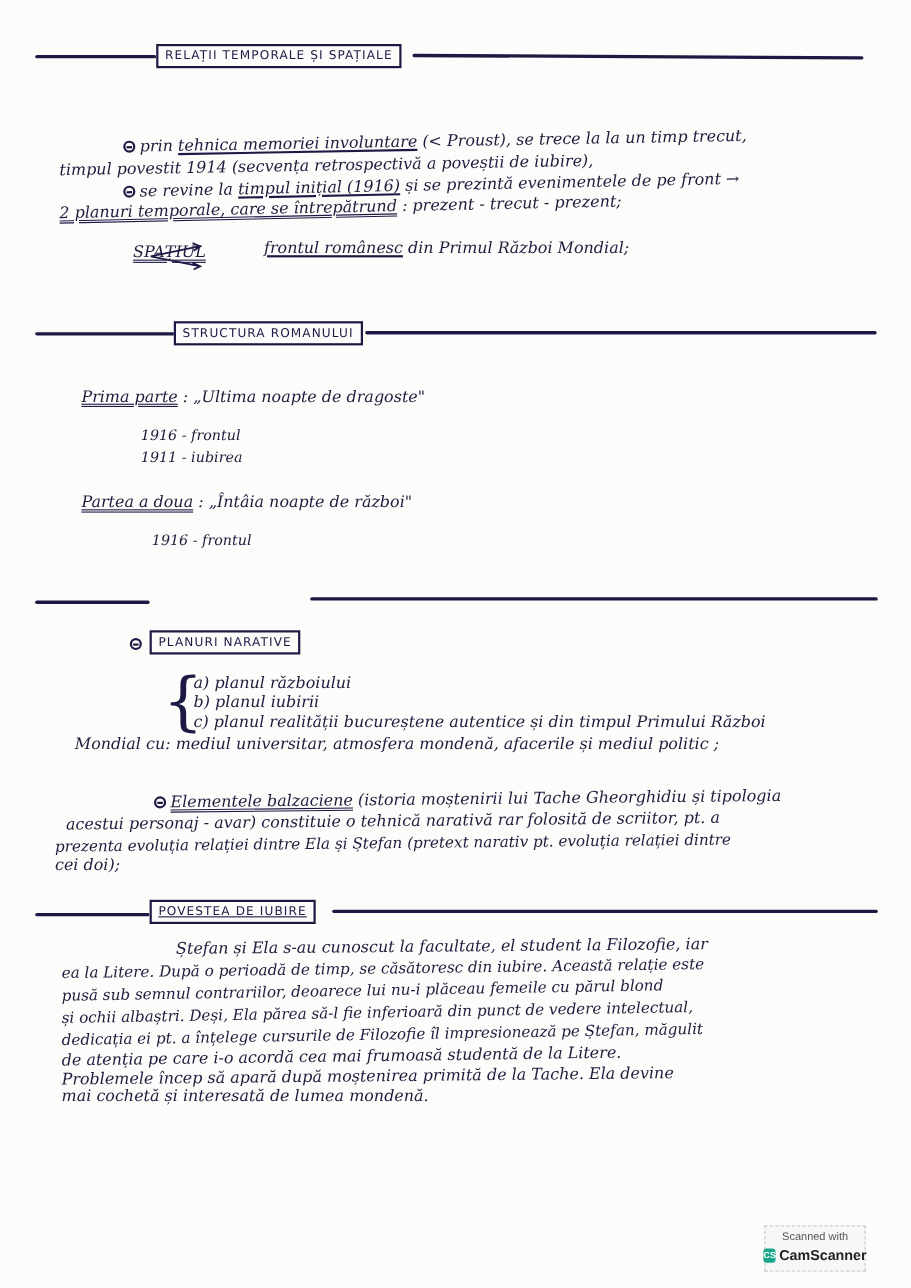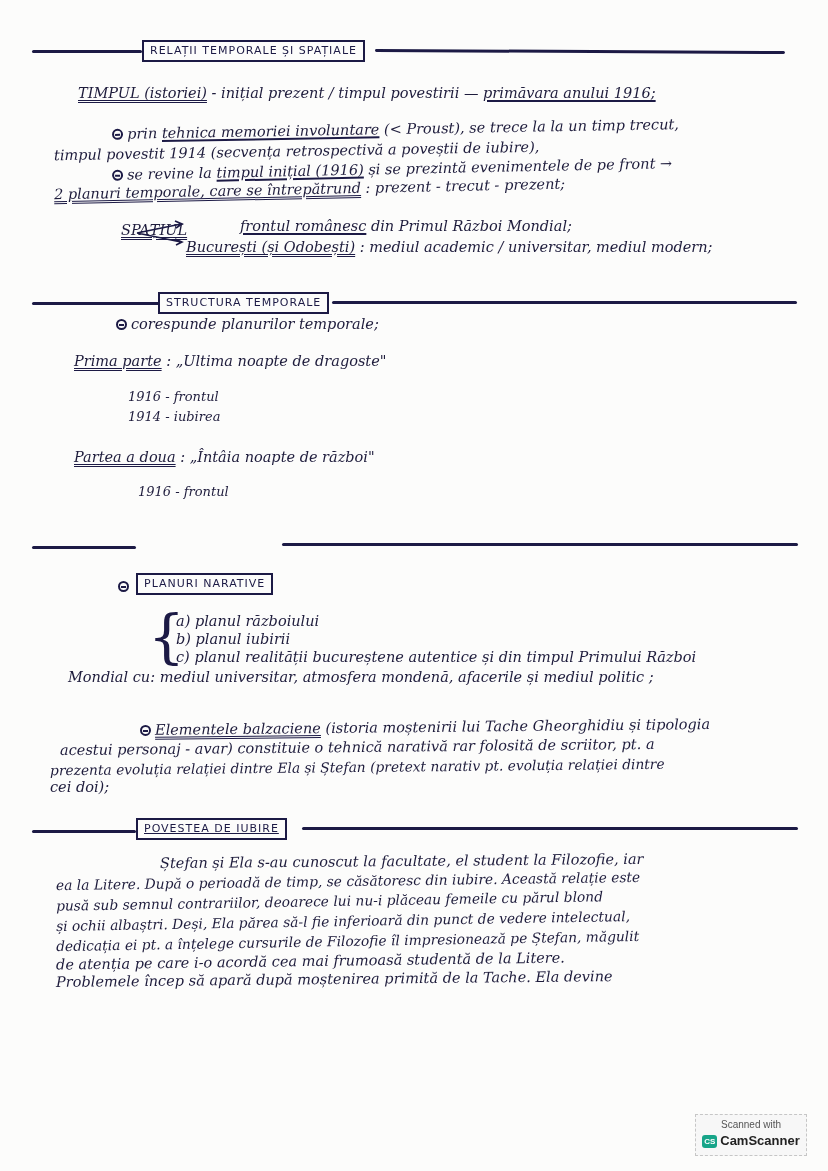--- a/index.html
+++ b/index.html
@@ -21,43 +21,40 @@
     .ul { text-decoration: underline; text-decoration-color: #1c1a45; text-decoration-thickness: 1.5px; text-underline-offset: 2px; }
     .ul2 { text-decoration: underline double; text-decoration-color: #1c1a45; text-underline-offset: 2px; }
     .bullet {
       display: inline-block; width: 11px; height: 11px; border: 2px solid #1c1a45; border-radius: 50%;
       position: relative; vertical-align: -1px; margin-right: 4px; box-sizing: border-box;
     }
     .bullet::after { content: ""; position: absolute; left: 1px; right: 1px; top: 3px; height: 1.5px; background: #1c1a45; }
     .brace { position: absolute; font-size: 58px; line-height: 58px; font-family: "DejaVu Serif", serif; color: #1c1a45; }
     .arrow { position: absolute; }
     .badge {
-      position: absolute; left: 695px; top: 1114px; width: 112px; height: 42px;
+      position: absolute; left: 695px; top: 1114px; width: 92px; height: 42px;
       border: 1px dashed #c6c6c6; background: #f7f7f7; font-family: "Liberation Sans", sans-serif;
       text-align: center; box-sizing: border-box;
     }
     .badge .small { font-size: 10px; color: #555; margin-top: 4px; line-height: 12px; }
     .badge .brand { font-size: 13px; color: #222; font-weight: bold; line-height: 16px; display: flex; align-items: center; justify-content: center; gap: 3px; margin-top: 2px; }
     .cs-icon {
       display: inline-block; width: 15px; height: 13px; background: #17a589; color: #fff; border-radius: 3px;
       font-size: 8px; line-height: 13px; font-weight: bold; text-align: center;
     }
   </style>
 </head>
 <body>
 
 <div class="page">
 
   <div class="rule" style="left:32px; top:50px; width:110px;"></div>
   <div class="rule" style="left:375px; top:50px; width:410px; transform: rotate(0.3deg);"></div>
   <div class="hdr-box" style="left:142px; top:40px;">RELAȚII TEMPORALE ȘI SPAȚIALE</div>
 
-  <div class="line" style="left:78px; top:84px;">
-    <span class="ul2">TIMPUL (istoriei)</span><span> - inițial prezent / timpul povestirii — </span><span class="ul">primăvara anului 1916;</span>
-  </div>
 
   <div class="line" style="left:112px; top:120px; transform: rotate(-1deg);">
     <span class="bullet"></span><span>prin </span><span class="ul">tehnica memoriei involuntare</span><span> (&lt; Proust), se trece la la un timp trecut,</span>
   </div>
   <div class="line" style="left:54px; top:142px; transform: rotate(-1deg);">timpul povestit 1914 (secvența retrospectivă a poveștii de iubire),</div>
   <div class="line" style="left:112px; top:160px; transform: rotate(-1.2deg);">
     <span class="bullet"></span><span>se revine la </span><span class="ul">timpul inițial (1916)</span><span> și se prezintă evenimentele de pe front →</span>
   </div>
   <div class="line" style="left:54px; top:180px; transform: rotate(-1.2deg);">
     <span class="ul2">2 planuri temporale, care se întrepătrund</span><span> : prezent - trecut - prezent;</span>
@@ -65,36 +62,30 @@
 
   <div class="line" style="left:80px; top:221px;margin-left:41px;">
     <span class="ul2">SPAȚIUL</span>
   </div>
   <svg class="arrow" style="left:135px; top:220px;" width="50" height="26" viewBox="0 0 50 26">
     <path d="M2 13 L46 4 M2 13 L46 22 M40 1 L47 4 L41 8 M40 19 L47 22 L41 25" stroke="#1c1a45" stroke-width="1.6" fill="none"></path>
   </svg>
   <div class="line" style="left:204px; top:217px;margin-left:36px;">
     <span class="ul">frontul românesc</span><span> din Primul Război Mondial;</span>
   </div>
-  <div class="line" style="left:186px; top:238px;">
-    <span class="ul2">București (și Odobești)</span><span> : mediul academic / universitar, mediul modern;</span>
-  </div>
 
   <div class="rule" style="left:32px; top:302px; width:128px;"></div>
   <div class="rule" style="left:332px; top:301px; width:465px;"></div>
-  <div class="hdr-box" style="left:158px; top:292px;">STRUCTURA TEMPORALE</div>
+  <div class="hdr-box" style="left:158px; top:292px;">STRUCTURA ROMANULUI</div>
 
-  <div class="line" style="left:116px; top:315px;">
-    <span class="bullet"></span><span>corespunde planurilor temporale;</span>
-  </div>
   <div class="line" style="left:74px; top:352px;">
     <span class="ul2">Prima parte</span><span> : „Ultima noapte de dragoste"</span>
   </div>
   <div class="line" style="left:128px; top:388px; font-size:13px;">1916 - frontul</div>
-  <div class="line" style="left:128px; top:408px; font-size:13px;">1914 - iubirea</div>
+  <div class="line" style="left:128px; top:408px; font-size:13px;">1911 - iubirea</div>
   <div class="line" style="left:74px; top:448px;">
     <span class="ul2">Partea a doua</span><span> : „Întâia noapte de război"</span>
   </div>
   <div class="line" style="left:138px; top:483px; font-size:13px;">1916 - frontul</div>
 
   <div class="rule" style="left:32px; top:546px; width:104px;"></div>
   <div class="rule" style="left:282px; top:543px; width:516px;"></div>
   <div class="hdr-box" style="left:136px; top:537px;margin-top:36px;">PLANURI NARATIVE</div>
 
   <div class="line" style="left:118px; top:577px;">
@@ -117,20 +108,21 @@
   <div class="rule" style="left:302px; top:827px; width:496px;"></div>
   <div class="hdr-box" style="left:136px; top:818px;text-decoration:underline;">POVESTEA DE IUBIRE</div>
 
   <div class="line" style="left:160px; top:852px; transform: rotate(-0.5deg);">Ștefan și Ela s-au cunoscut la facultate, el student la Filozofie, iar</div>
   <div class="line" style="left:56px; top:872px; transform: rotate(-0.8deg); font-size:13.8px;">ea la Litere. După o perioadă de timp, se căsătoresc din iubire. Această relație este</div>
   <div class="line" style="left:56px; top:892px; transform: rotate(-1deg); font-size:13.8px;">pusă sub semnul contrariilor, deoarece lui nu-i plăceau femeile cu părul blond</div>
   <div class="line" style="left:56px; top:912px; transform: rotate(-1deg); font-size:13.8px;">și ochii albaștri. Deși, Ela părea să-l fie inferioară din punct de vedere intelectual,</div>
   <div class="line" style="left:56px; top:932px; transform: rotate(-1deg); font-size:13.8px;">dedicația ei pt. a înțelege cursurile de Filozofie îl impresionează pe Ștefan, măgulit</div>
   <div class="line" style="left:56px; top:952px; transform: rotate(-0.8deg);">de atenția pe care i-o acordă cea mai frumoasă studentă de la Litere.</div>
   <div class="line" style="left:56px; top:970px; transform: rotate(-0.6deg);">Problemele încep să apară după moștenirea primită de la Tache. Ela devine</div>
+  <div class="line" style="left:56px; top:988px;">mai cochetă și interesată de lumea mondenă.</div>
 
   <div class="badge">
     <div class="small">Scanned with</div>
     <div class="brand">
       <span class="cs-icon">CS</span>
       <span>CamScanner</span>
     </div>
   </div>
 </div>
 

